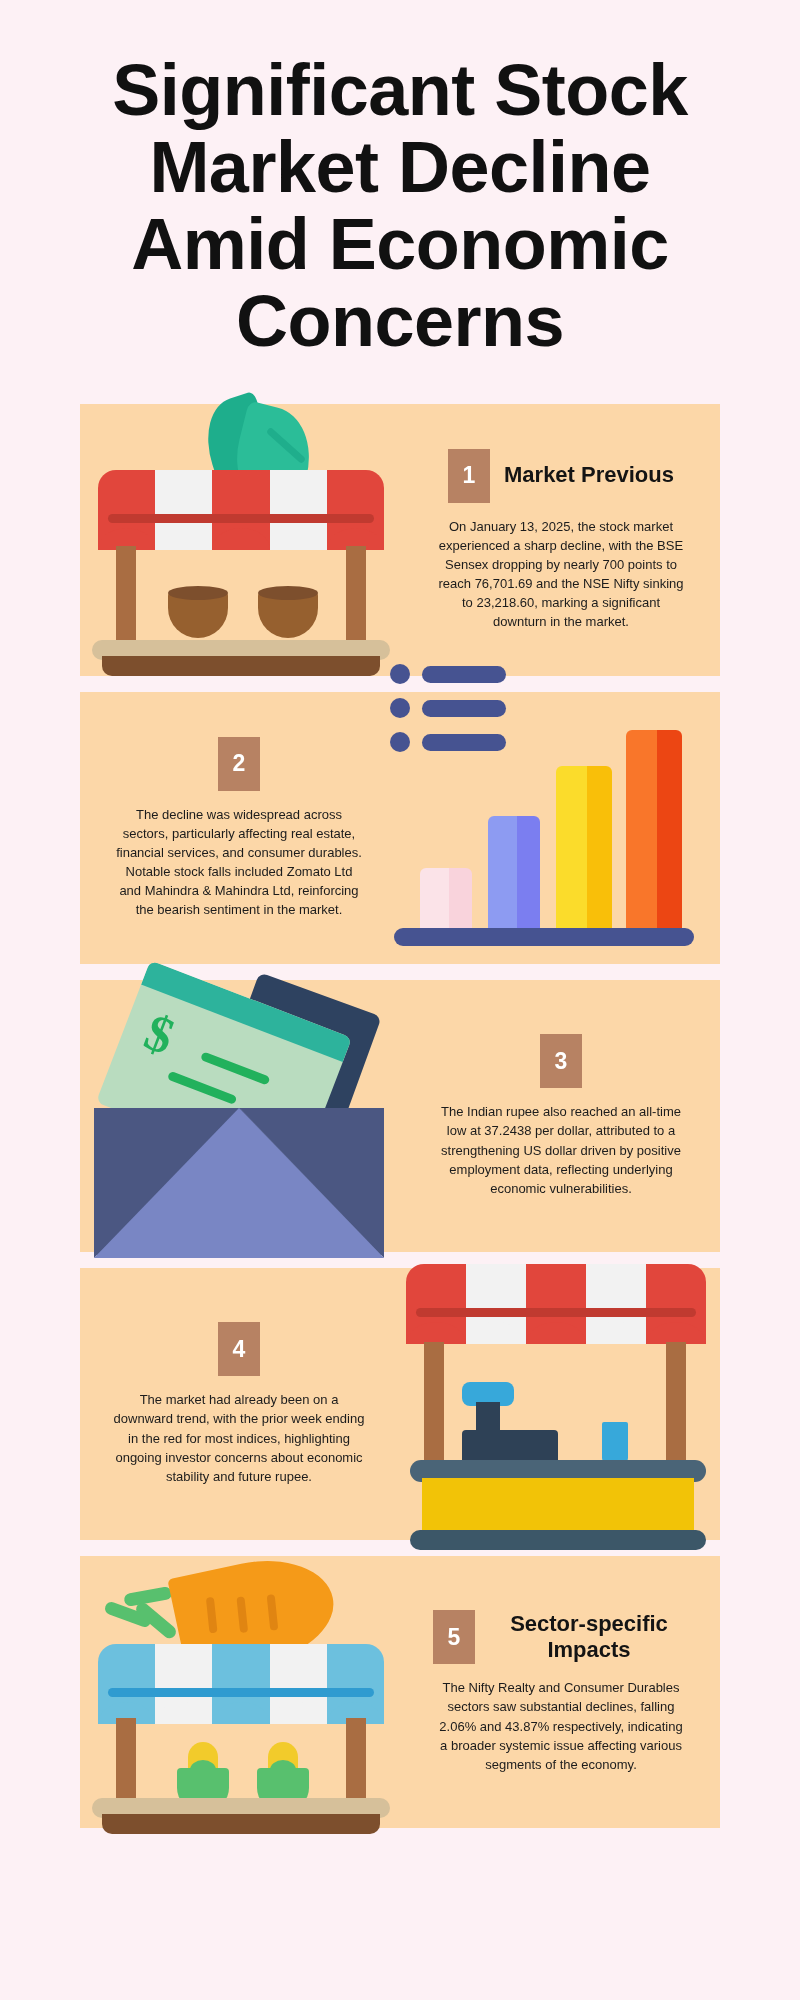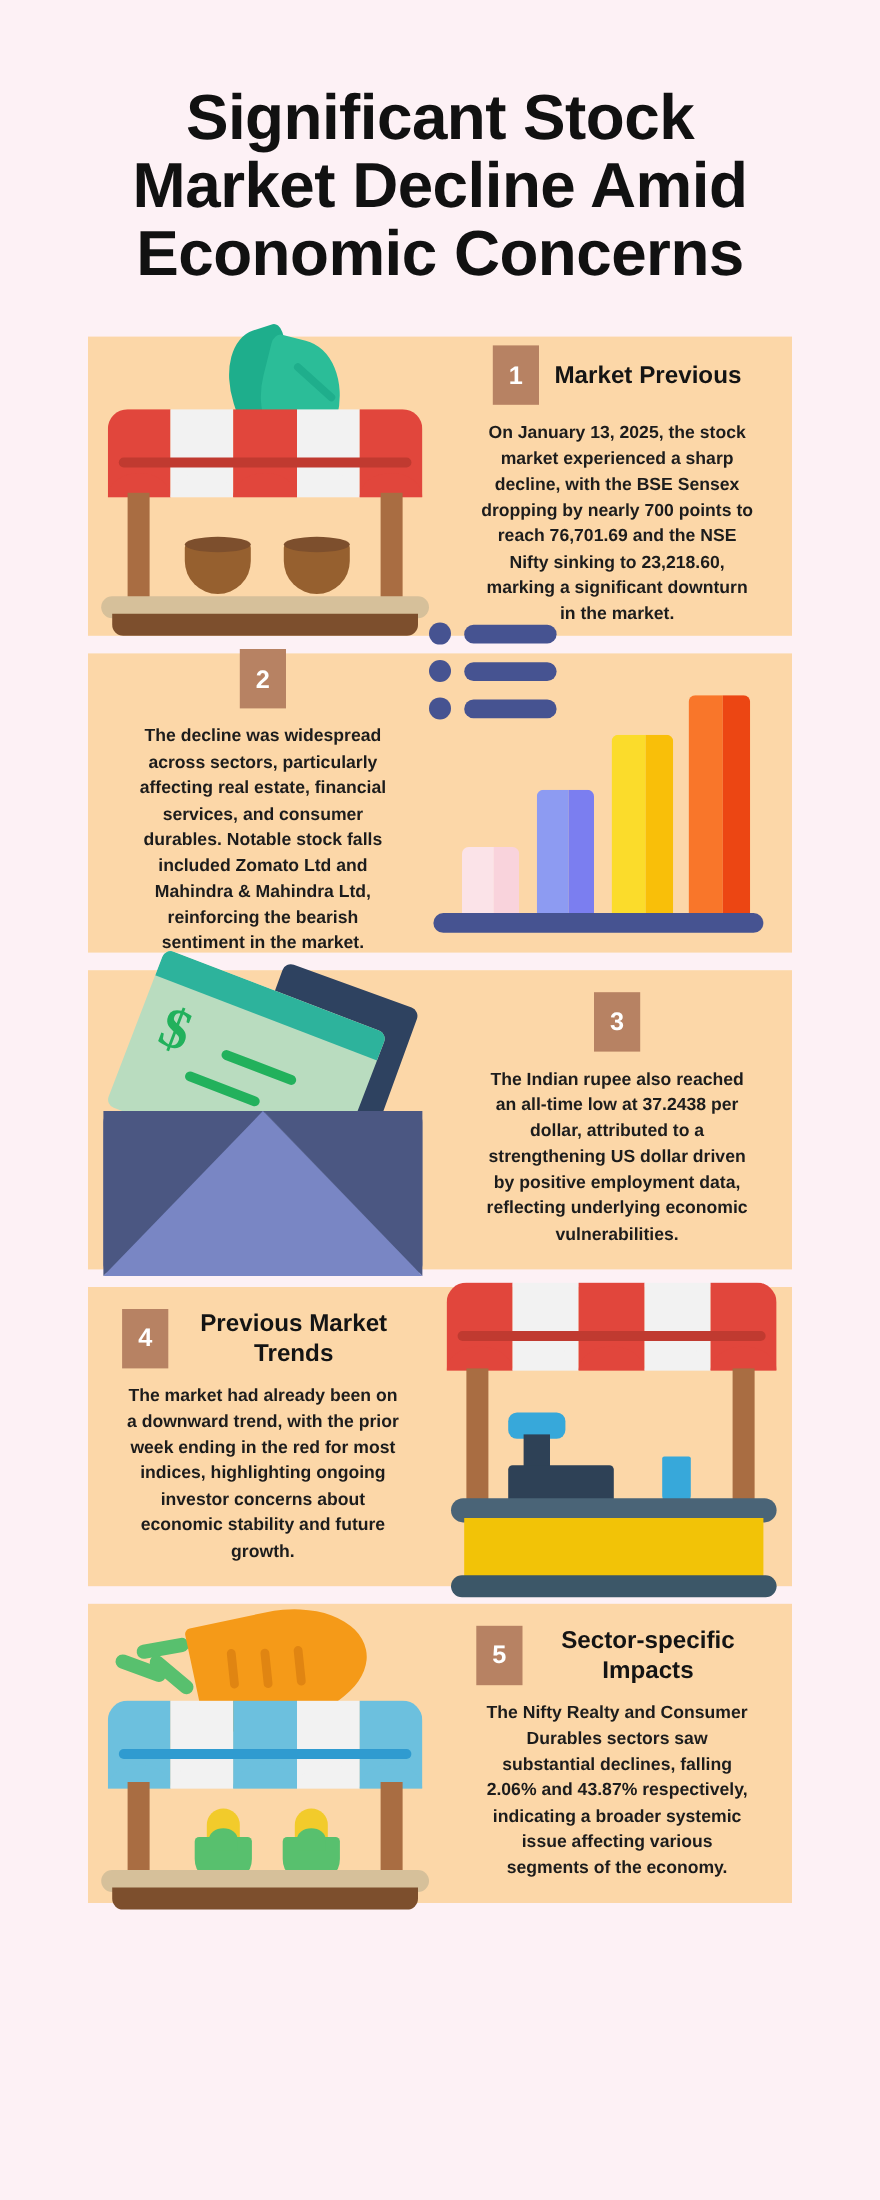--- a/index.html
+++ b/index.html
@@ -8,23 +8,23 @@
     height: 2000px;
     background: #fdf1f5;
     font-family: "Liberation Sans", sans-serif;
     overflow: hidden;
     position: relative;
   }
 
   
   .title {
     width: 640px;
-    margin: 76px auto 0 auto;
+    margin: 52px auto 0 auto;
     text-align: center;
-    font-size: 58px;
+    font-size: 72px;
     line-height: 1.07;
     font-weight: 700;
     color: #111111;
     letter-spacing: -0.5px;
   }
 
   
   .cards { position: relative; margin-top: 44px; }
 
   .card {
@@ -69,23 +69,23 @@
   }
   .head-title {
     font-size: 22px;
     font-weight: 700;
     color: #141414;
     line-height: 1.22;
     text-align: center;
     max-width: 200px;
   }
   .body-text {
-    font-size: 16px;
+    font-size: 13px;
     line-height: 1.47;
-    font-weight: 700;
+    font-weight: 400;
     color: #1c1c1c;
     text-align: center;
     max-width: 252px;
   }
 
   
   .ill { position: absolute; inset: 0; }
 
   
   .leaf-a, .leaf-b { position: absolute; }
@@ -351,23 +351,22 @@
         <div class="reg-base" style="left:64px; top:162px;"></div>
         <div class="cup" style="left:204px; top:154px;"></div>
         <div class="count-top" style="left:12px; top:192px;"></div>
         <div class="count-body" style="left:24px; top:210px;"></div>
         <div class="count-bot" style="left:12px; top:262px;"></div>
       </div>
     </div>
     <div class="text-col">
       <div class="head-row">
         <div class="num-badge">4</div>
-        <div class="head-title">Previous Market Trends</div>
-      </div>
-      <div class="body-text">The market had already been on a downward trend, with the prior week ending in the red for most indices, highlighting ongoing investor concerns about economic stability and future growth.</div>
+      </div>
+      <div class="body-text">The market had already been on a downward trend, with the prior week ending in the red for most indices, highlighting ongoing investor concerns about economic stability and future rupee.</div>
     </div>
   </div>
 
   <div class="card">
     <div class="art">
       <div class="ill">
         <div class="carrot-leaf" style="left:24px; top:52px; transform:rotate(20deg);"></div>
         <div class="carrot-leaf" style="left:44px; top:34px; transform:rotate(-10deg);"></div>
         <div class="carrot-leaf" style="left:52px; top:58px; transform:rotate(40deg);"></div>
         <div class="carrot">

